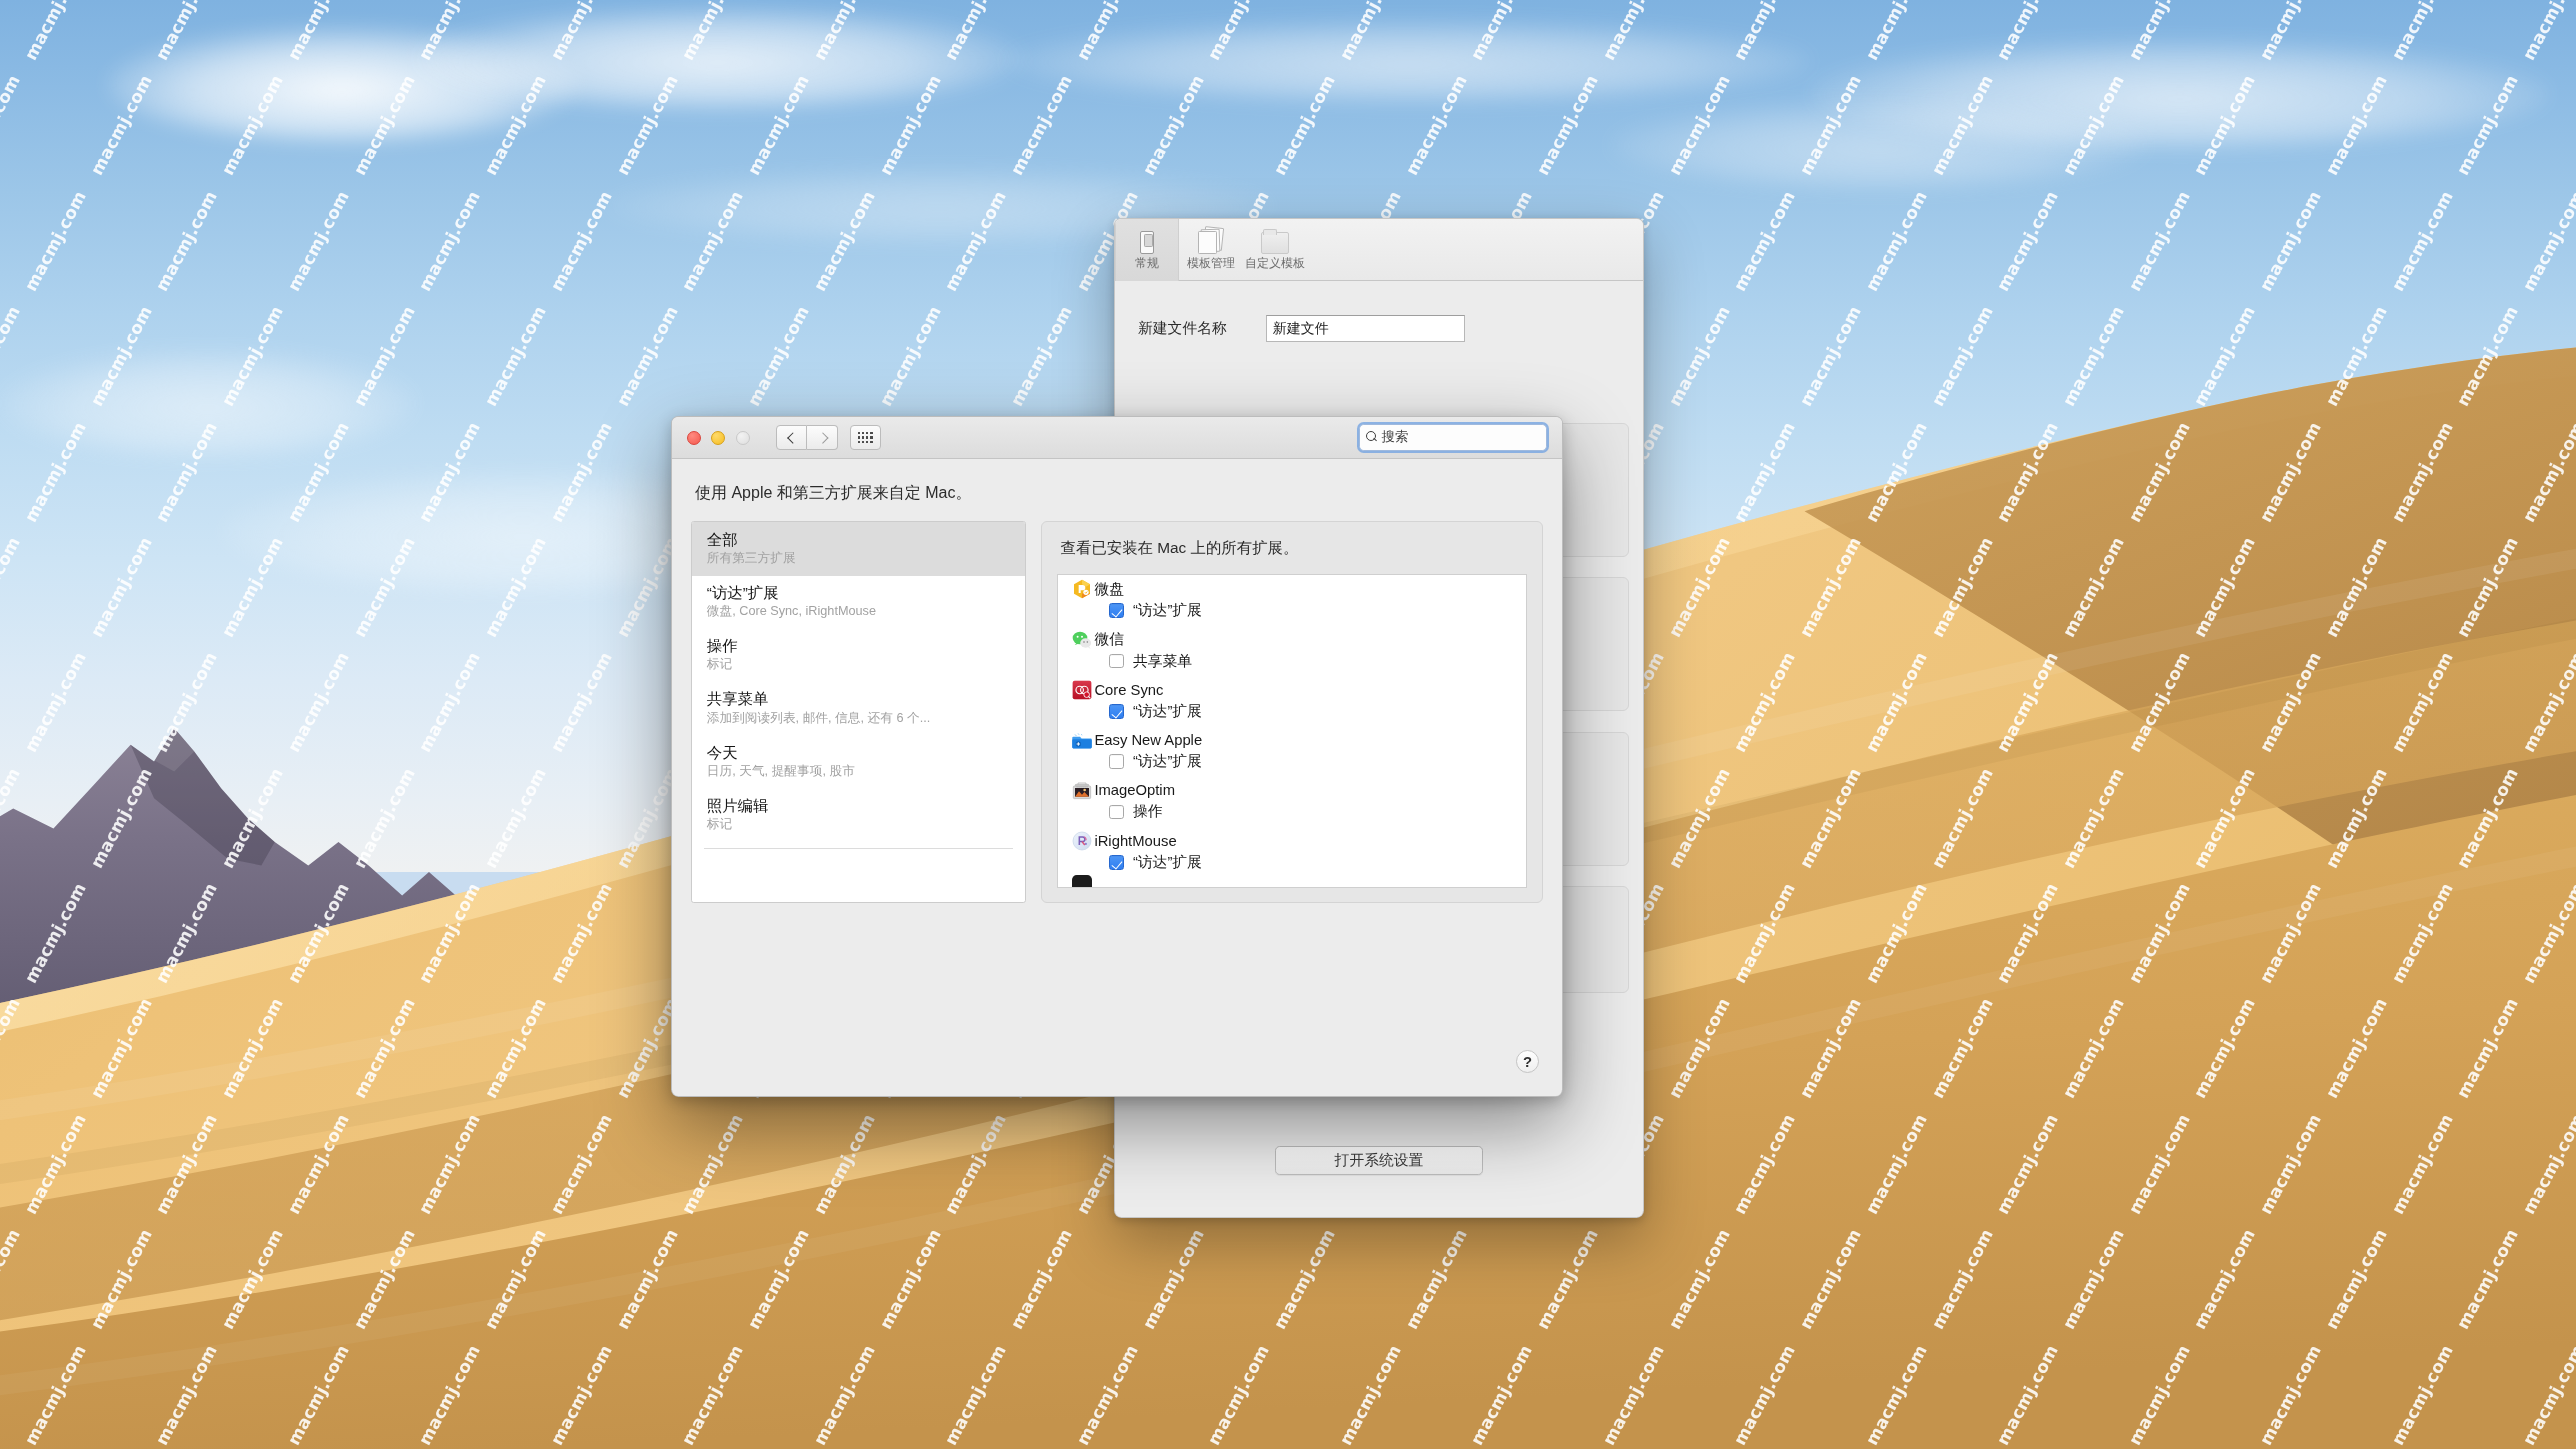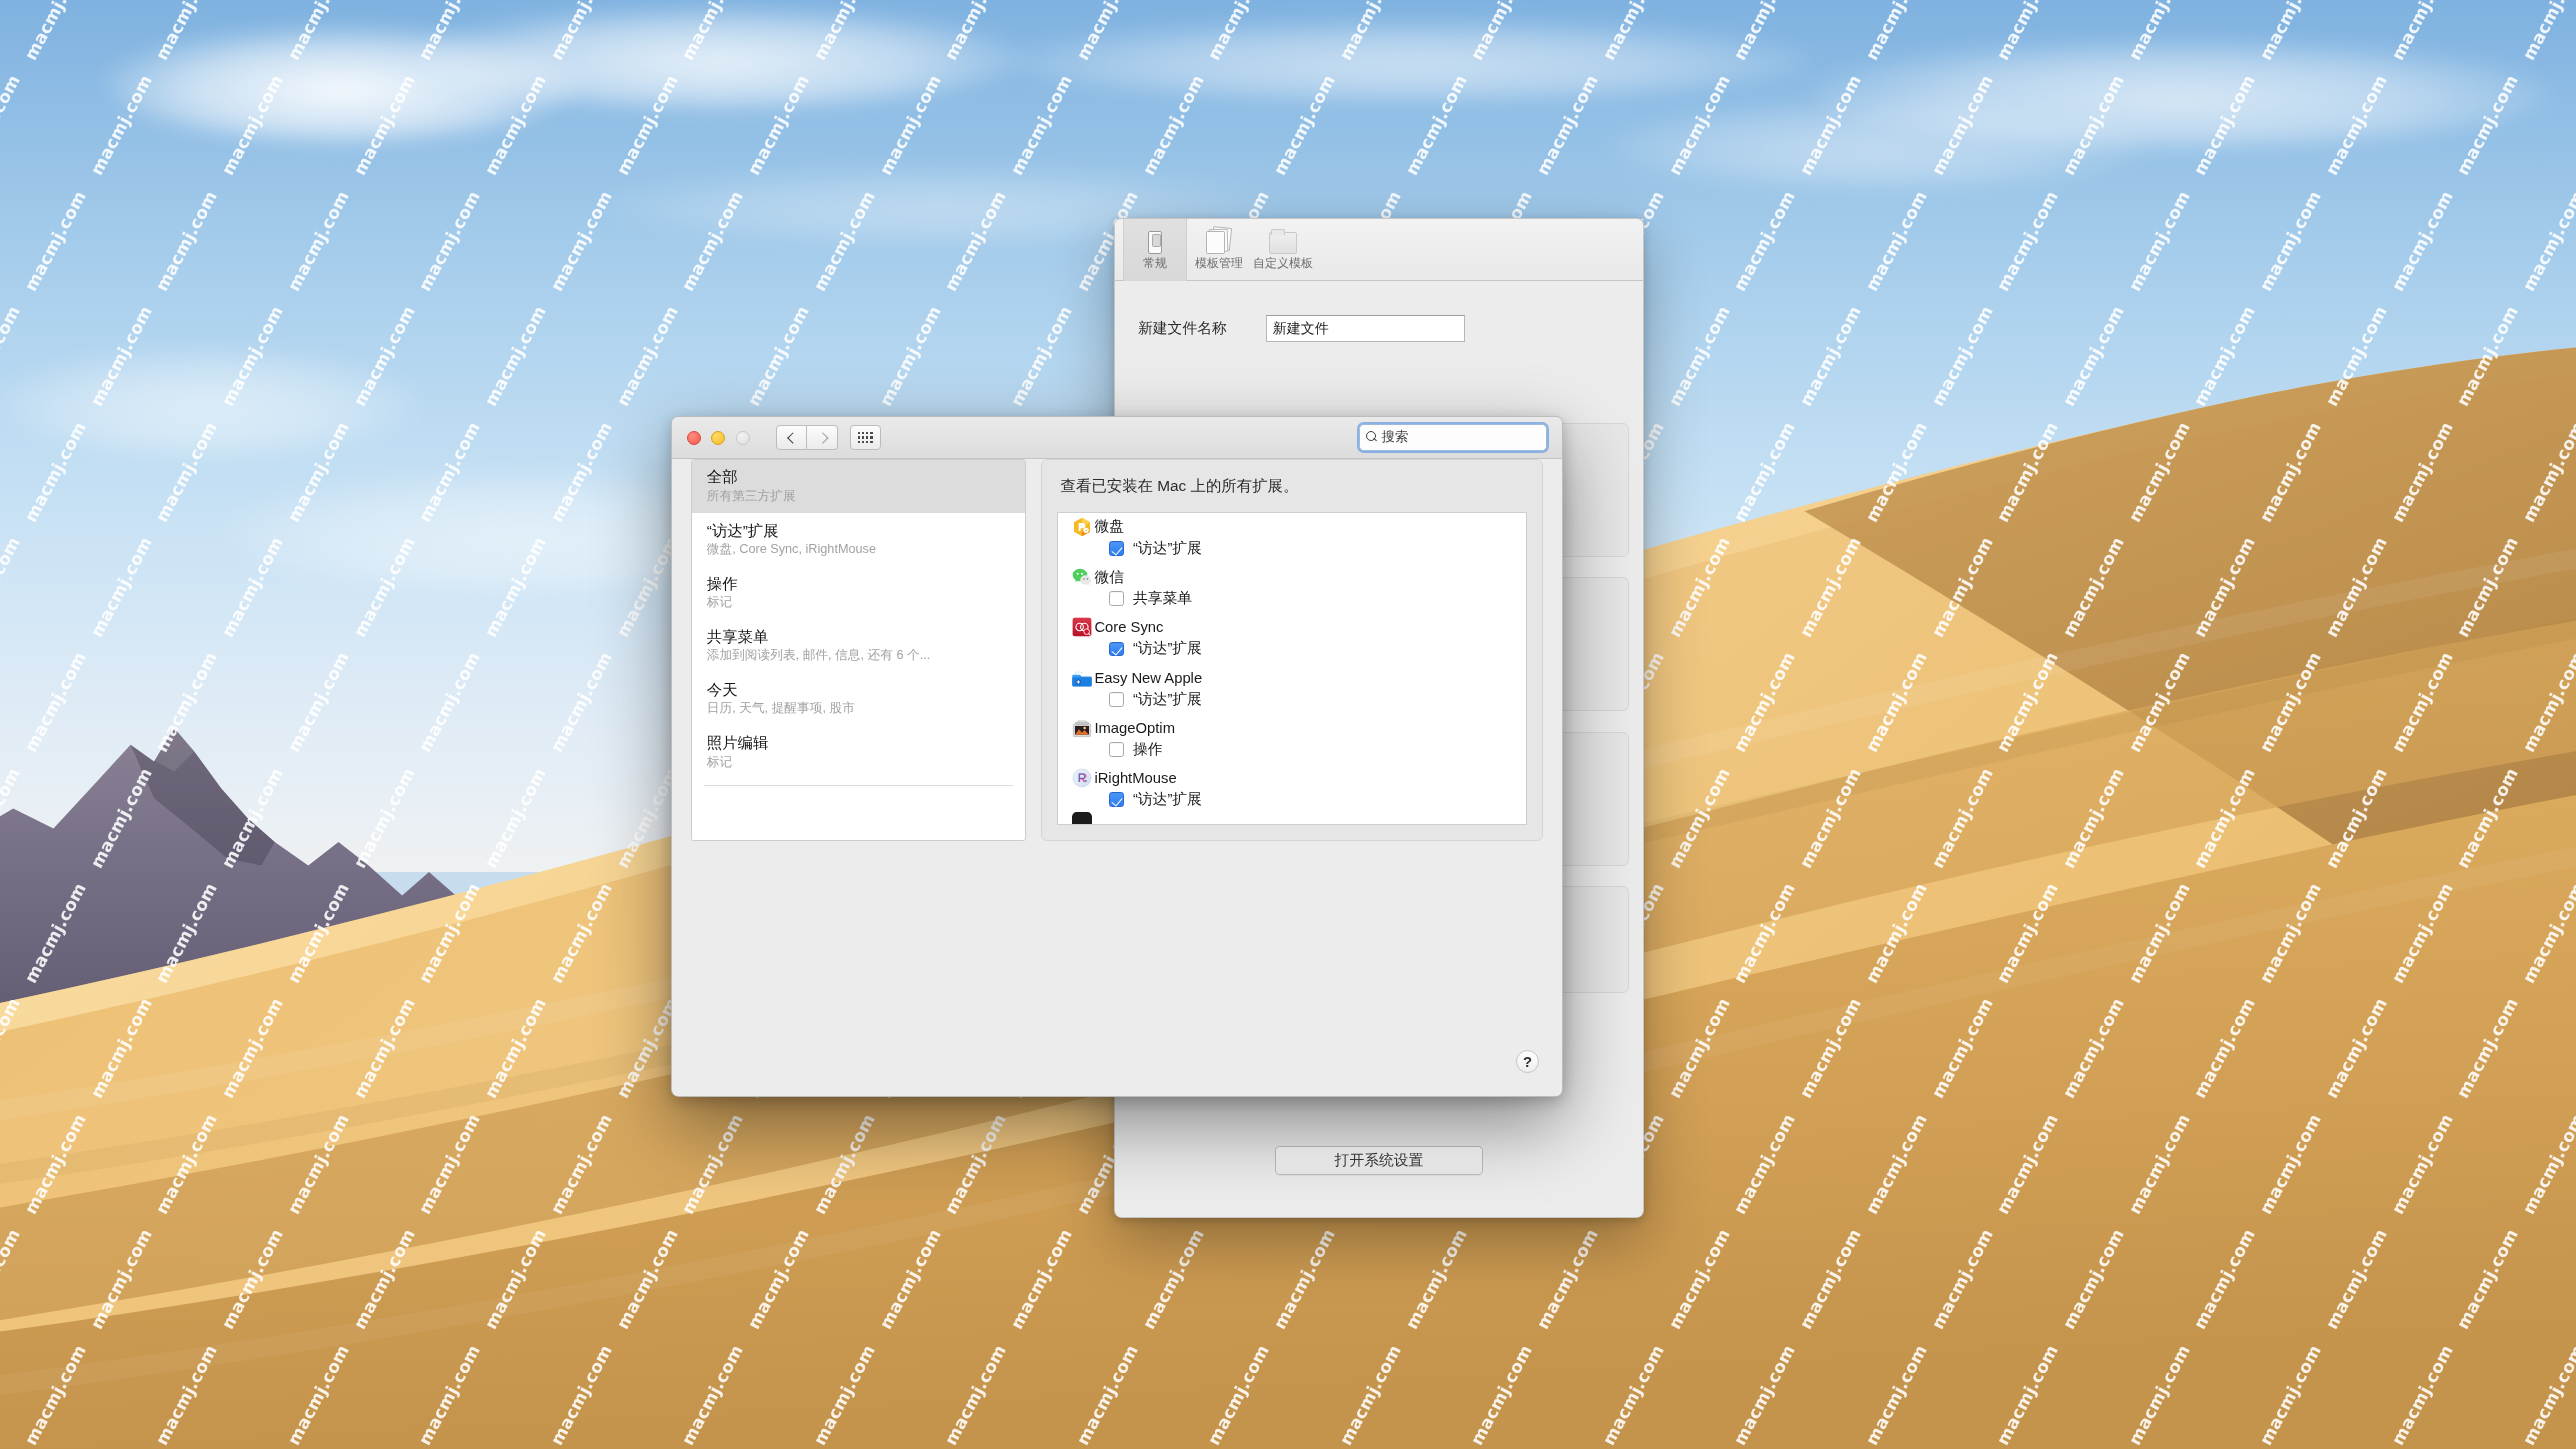--- a/index.html
+++ b/index.html
@@ -88,21 +88,21 @@
   .traffic { position:absolute; left:13.4px; top:13.4px; display:flex; gap:10.7px; }
   .tl { width:14px; height:14px; border-radius:50%; }
   .tl.inactive { background:#d4d4d4; border:0.7px solid #c4c4c4; }
   .tl.red { background:radial-gradient(circle at 35% 30%, #ff8a80, #f4594e); border:0.7px solid #d9453c; }
   .tl.yellow { background:radial-gradient(circle at 35% 30%, #ffda6a, #f5bd22); border:0.7px solid #d7a019; }
   .tl.grey { background:radial-gradient(circle at 35% 30%, #f2f2f2, #dedede); border:0.7px solid #c9c9c9; }
 
   #prefs-toolbar {
     height:62px;
     background:linear-gradient(180deg,#f2f2f2 0%,#e9e9e9 100%);
-    display:flex; align-items:flex-start; padding-left:8px;
+    display:flex; align-items:flex-start; padding-left:0;
     border-bottom:0.7px solid #c6c6c6;
   }
   .tb-item {
     width:64px; padding-top:2.7px; text-align:center;
     display:flex; flex-direction:column; align-items:center; gap:1.3px;
   }
   .tb-item.selected {
     background:linear-gradient(180deg,#e0e0e0,#d8d8d8);
     border-left:0.7px solid #cfcfcf; border-right:0.7px solid #cfcfcf;
     height:62px;
@@ -760,20 +760,21 @@
     </div>
     <div class="search-wrap">
       <div class="search-field">
         <span class="mag"></span>
         <span class="search-ph">搜索</span>
       </div>
     </div>
   </div>
 
   <div id="ext-body">
+    <div id="ext-headline">使用 Apple 和第三方扩展来自定 Mac。</div>
 
     <div id="ext-cols">
       <div class="sidebar" id="ext-sidebar">
           <div class="sb-item selected">
             <div class="t">全部</div>
             <div class="s">所有第三方扩展</div>
           </div>
           <div class="sb-item">
             <div class="t">“访达”扩展</div>
             <div class="s">微盘, Core Sync, iRightMouse</div>

